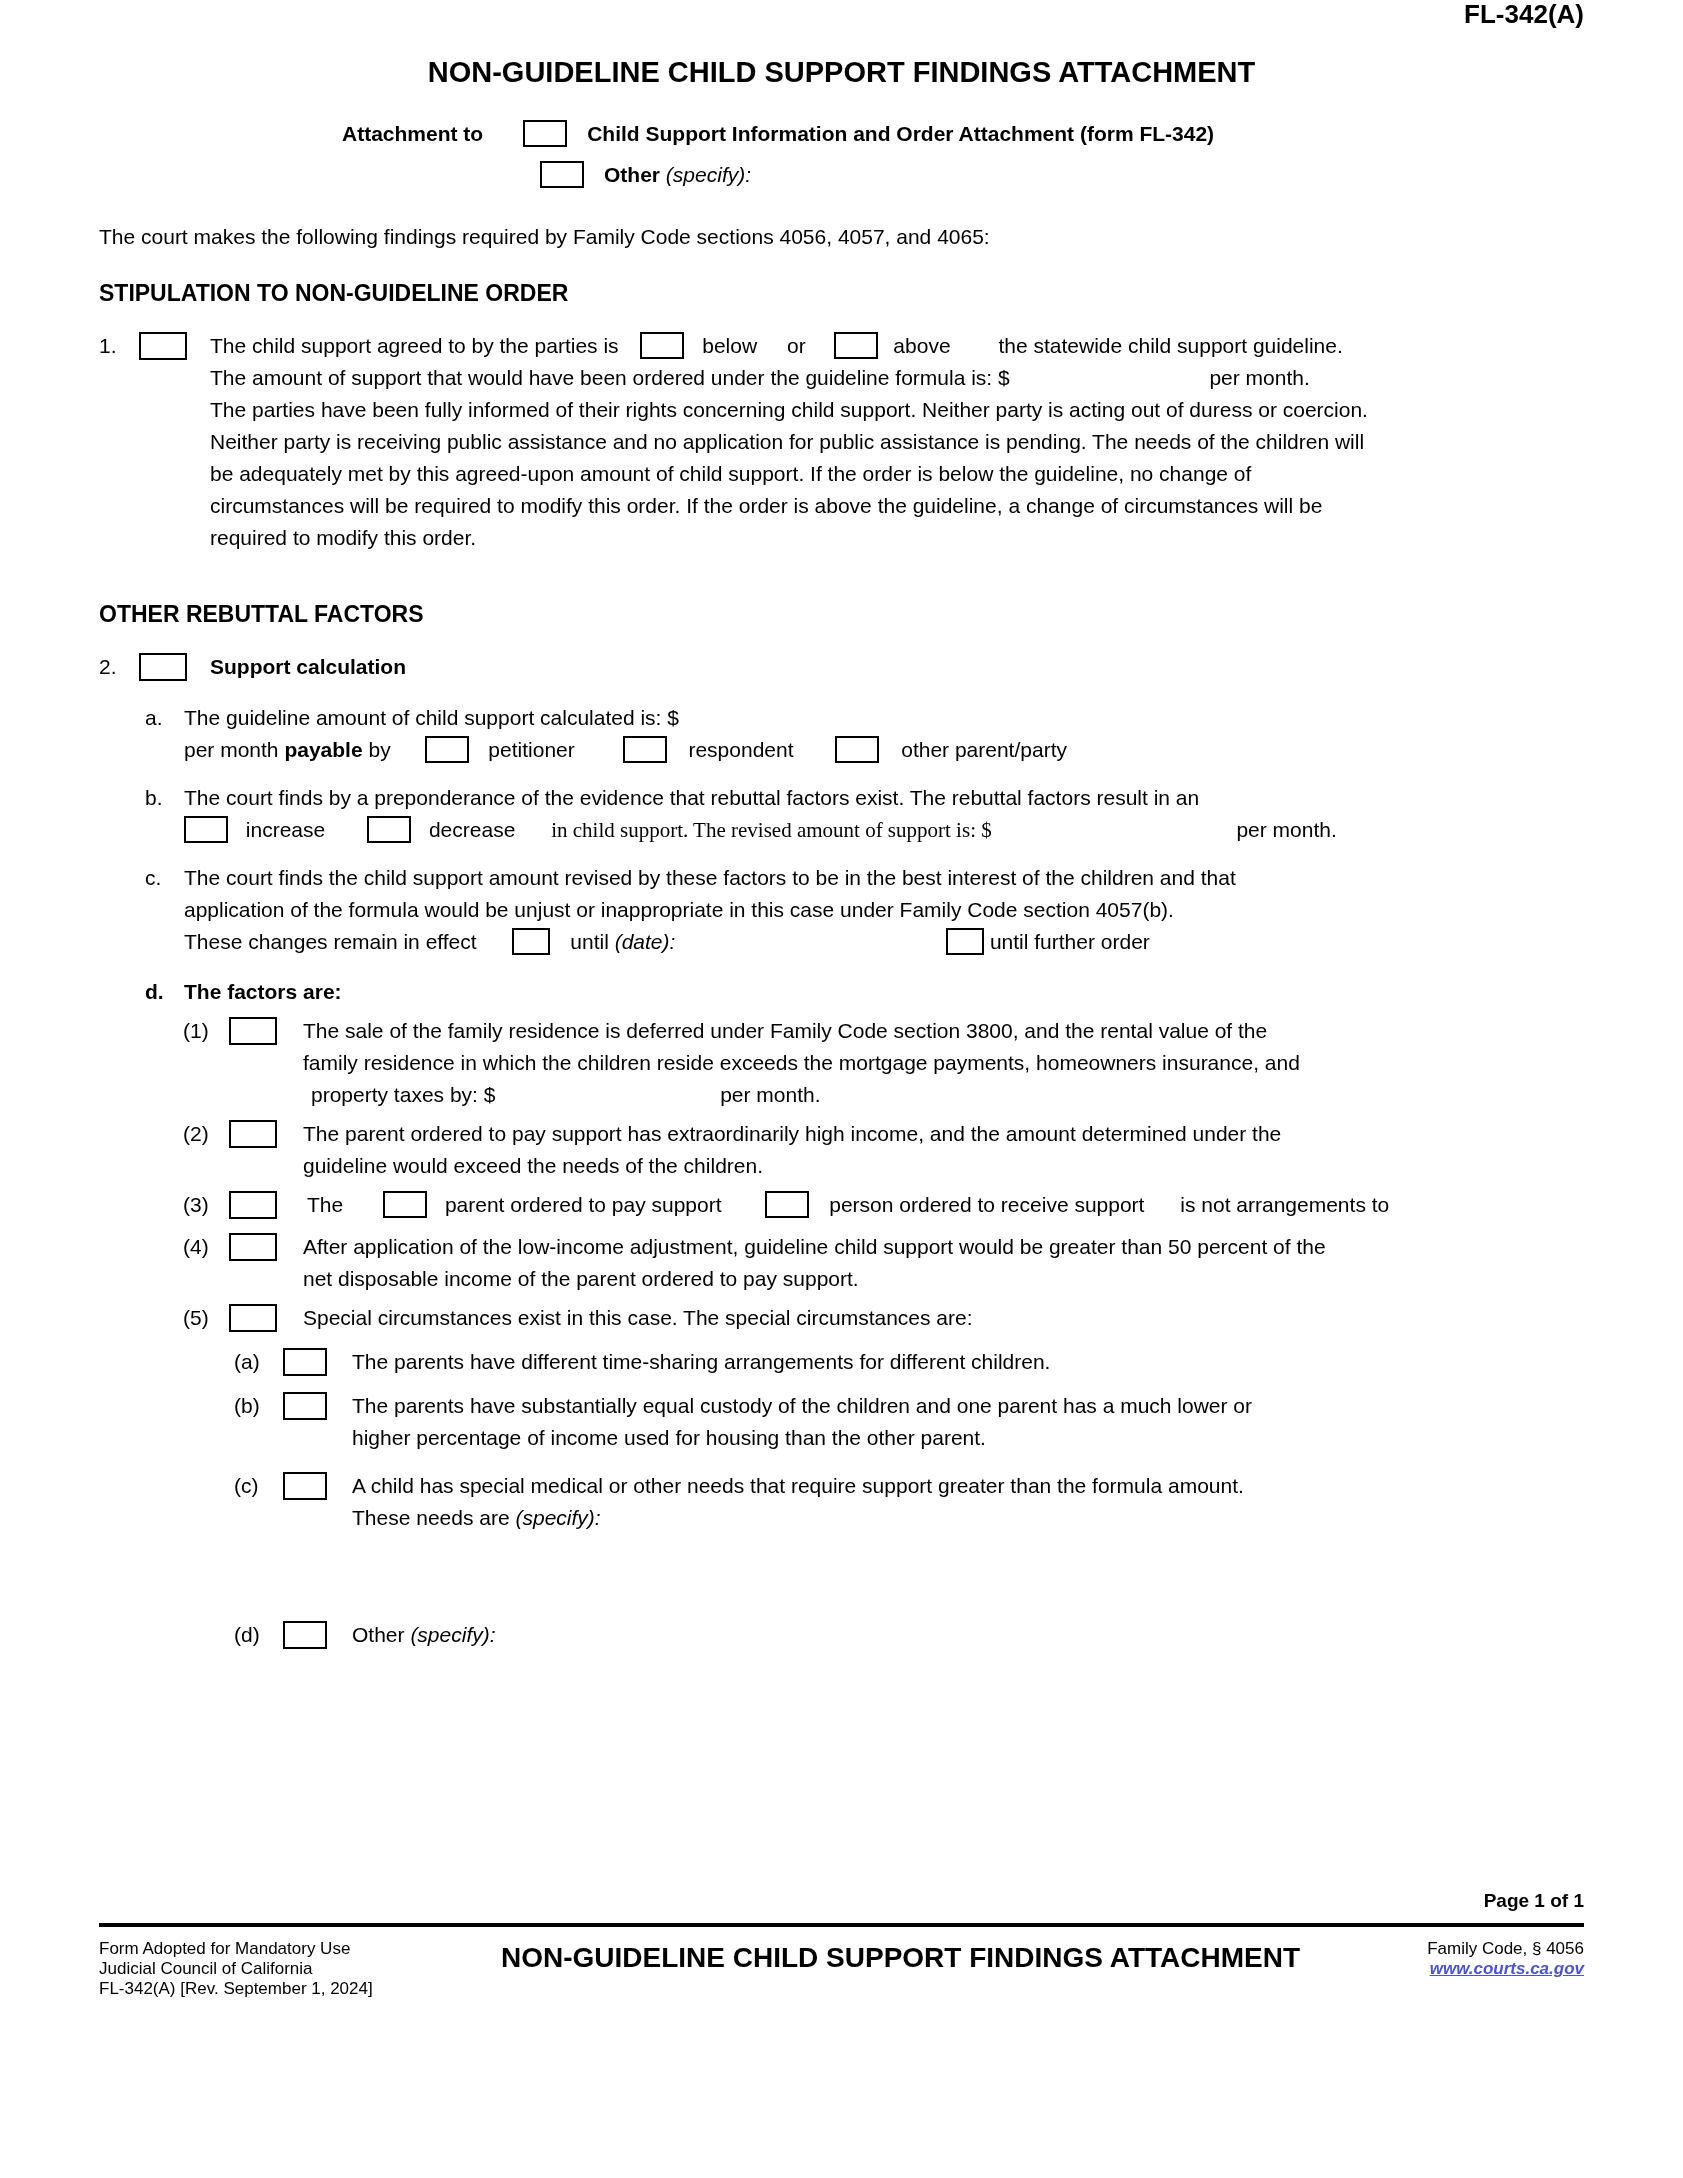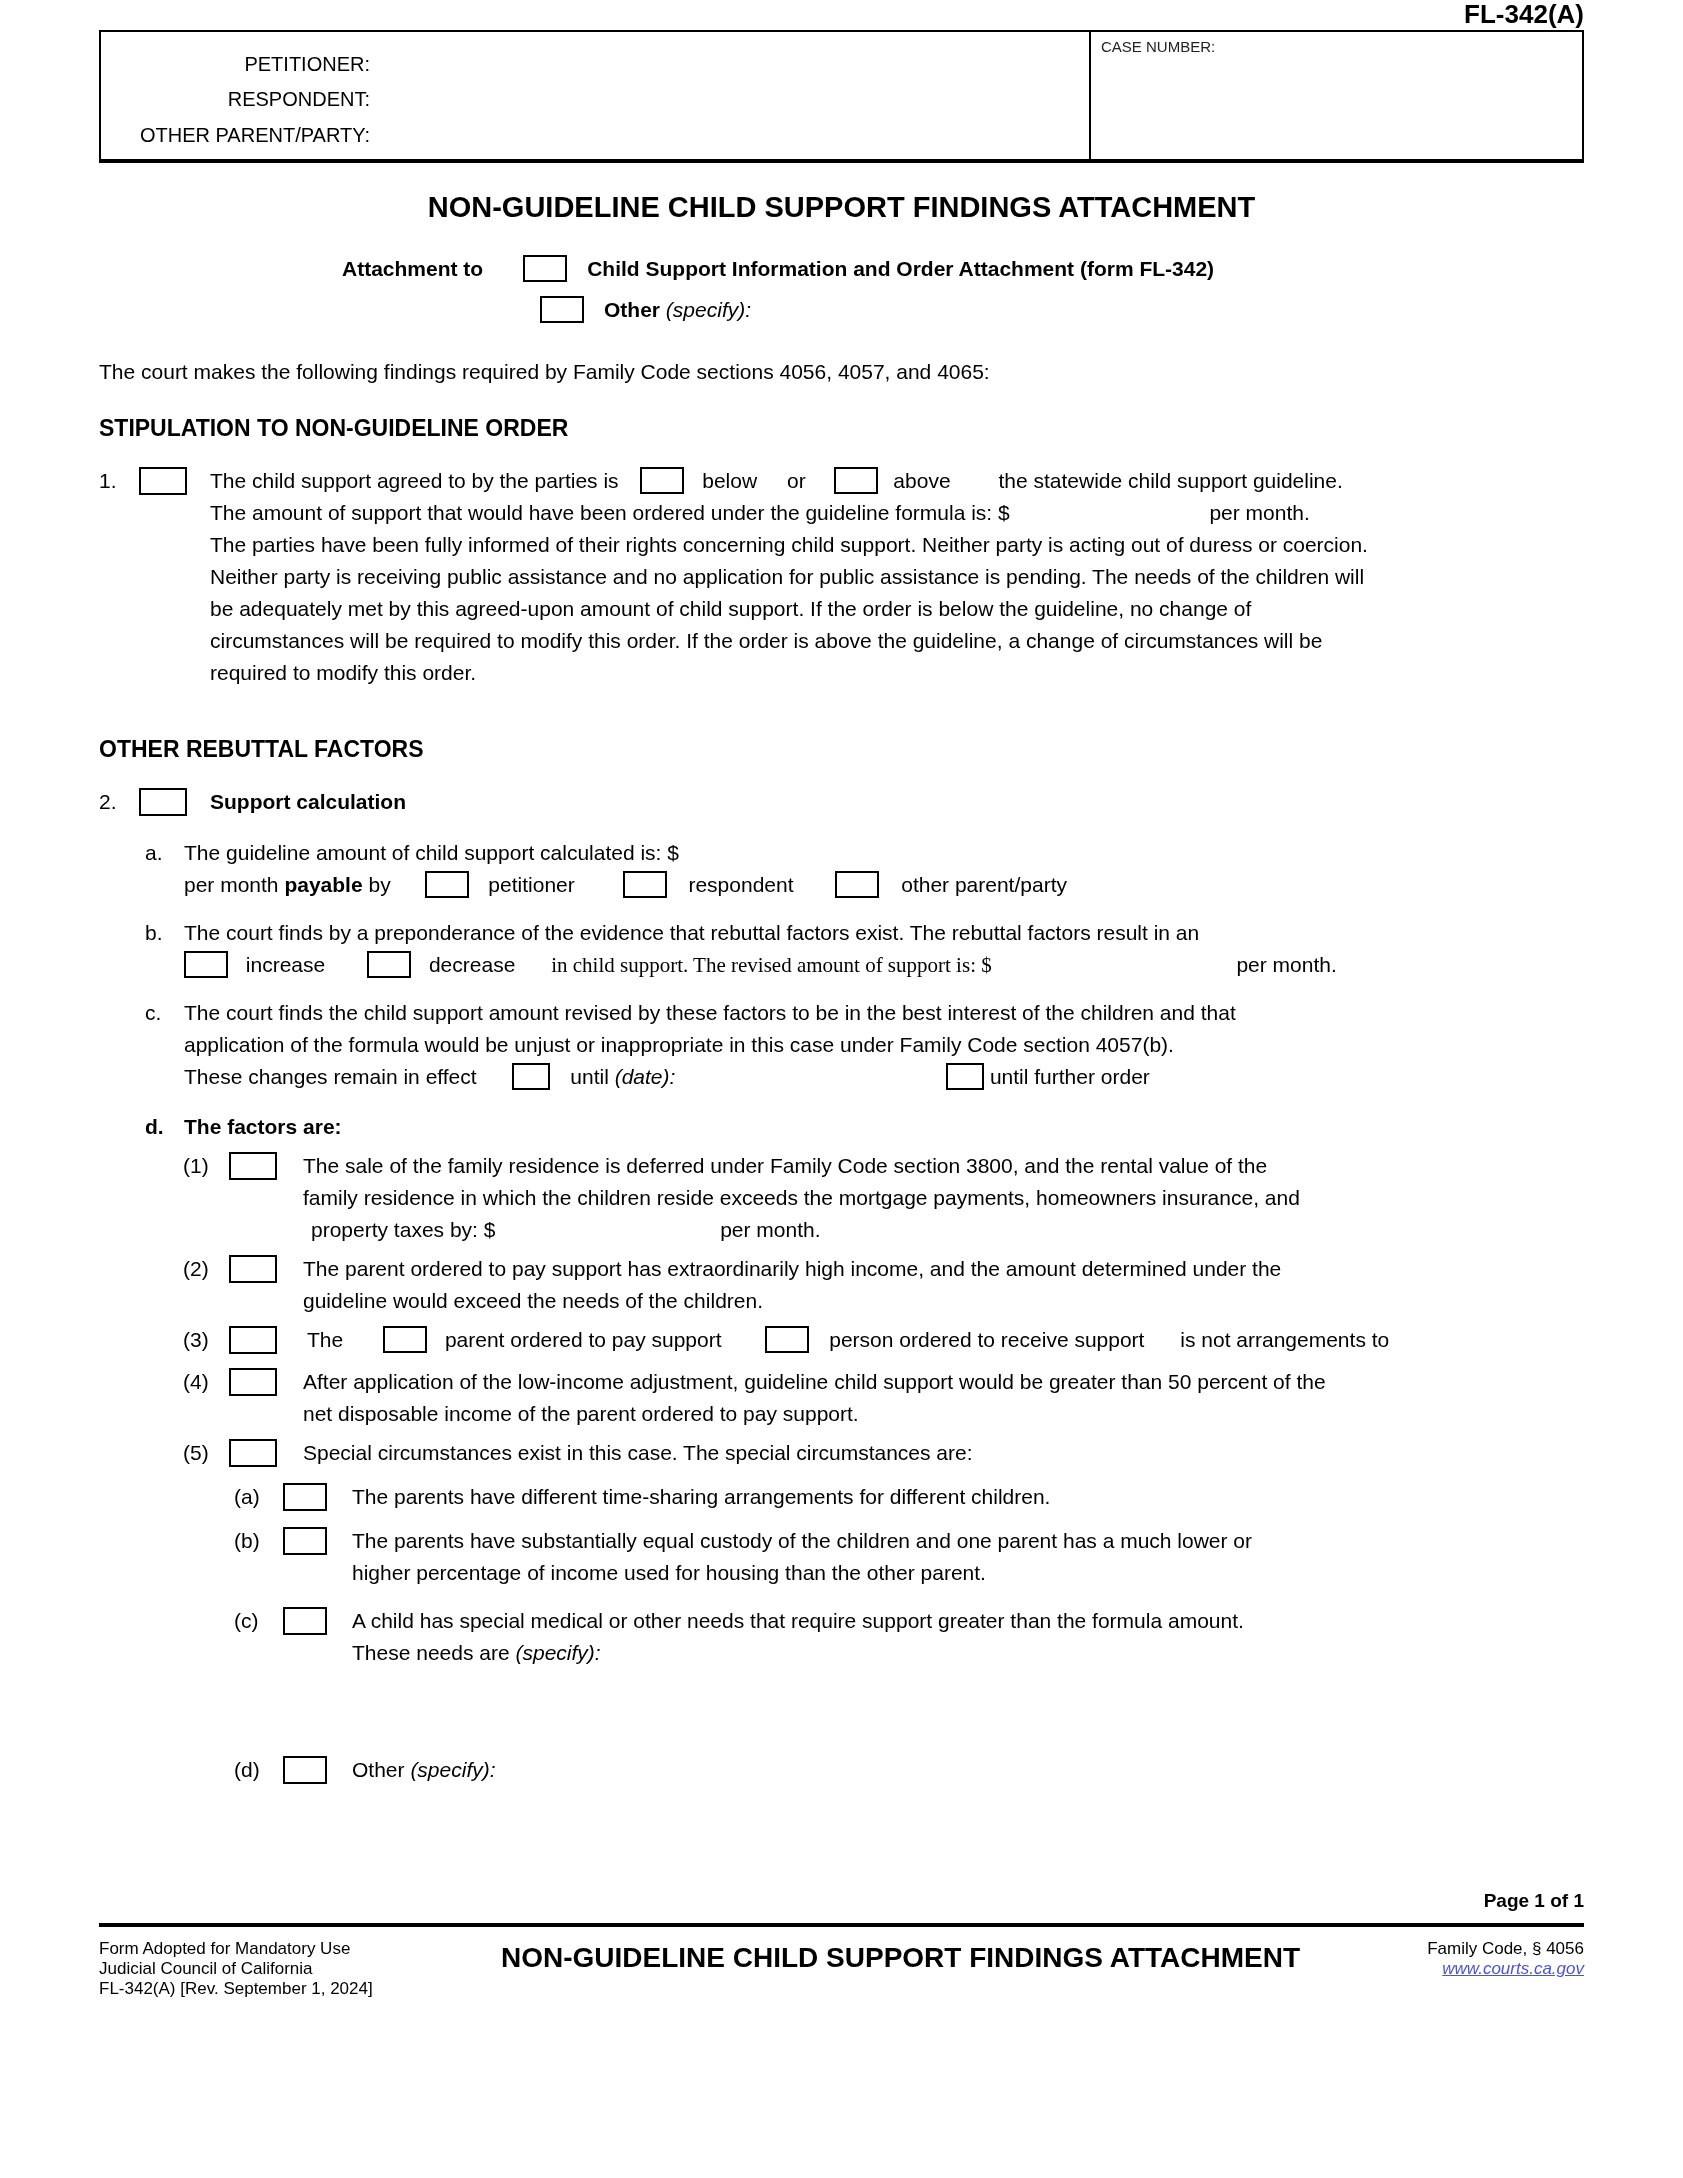--- a/index.html
+++ b/index.html
@@ -67,40 +67,20 @@
   .link { font-style:italic; text-decoration:underline; }
 </style>
 </head>
 <body>
 
 <div class="page">
   <div class="content">
 
     <div class="form-number">FL-342(A)</div>
 
-    <div class="caption-box">
-      <div class="caption-left">
-        <div class="caption-row">
-          <span class="caption-label">PETITIONER:</span>
-          <span class="caption-field"></span>
-        </div>
-        <div class="caption-row">
-          <span class="caption-label">RESPONDENT:</span>
-          <span class="caption-field"></span>
-        </div>
-        <div class="caption-row">
-          <span class="caption-label">OTHER PARENT/PARTY:</span>
-          <span class="caption-field"></span>
-        </div>
-      </div>
-      <div class="caption-right">
-        <div class="case-number-label">CASE NUMBER:</div>
-        <div class="case-number-field"></div>
-      </div>
-    </div>
 
     <div class="main-title">NON-GUIDELINE CHILD SUPPORT FINDINGS ATTACHMENT</div>
 
     <div class="attach-row1 ln">
       <span class="b">Attachment to</span><span class="cb"></span><span class="b">Child Support Information and Order Attachment (form FL-342)</span>
     </div>
     <div class="attach-row2 ln">
       <span class="cb"></span><span class="b">Other</span>&nbsp;<span class="it">(specify):</span>
     </div>
 
@@ -299,18 +279,18 @@
     <div class="rule"></div>
     <div class="footer-cols">
       <div class="footer-left">
         <div>Form Adopted for Mandatory Use</div>
         <div>Judicial Council of California</div>
         <div>FL-342(A) [Rev. September 1, 2024]</div>
       </div>
       <div class="footer-center">NON-GUIDELINE CHILD SUPPORT FINDINGS ATTACHMENT</div>
       <div class="footer-right">
         <div>Family Code, § 4056</div>
-        <div class="link" id="courts-link" style="color: rgb(74, 82, 216);">www.courts.ca.gov</div>
+        <div class="link" id="courts-link" style="color: rgb(74, 82, 216); font-weight: bold;">www.courts.ca.gov</div>
       </div>
     </div>
   </div>
 </div>
 
 
 </body></html>

